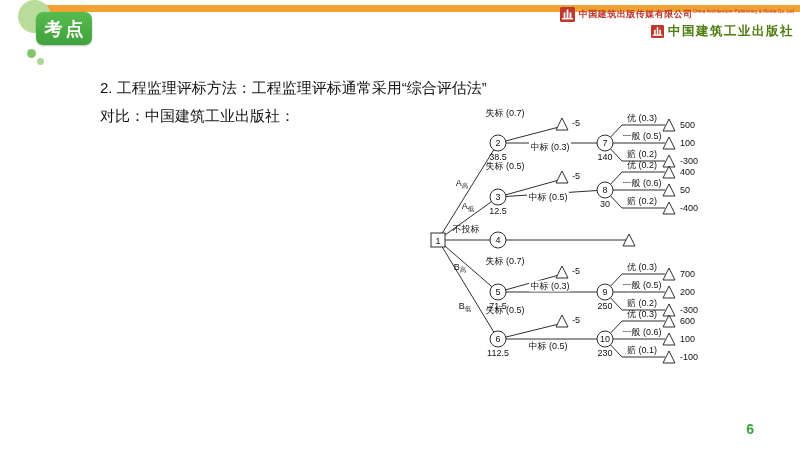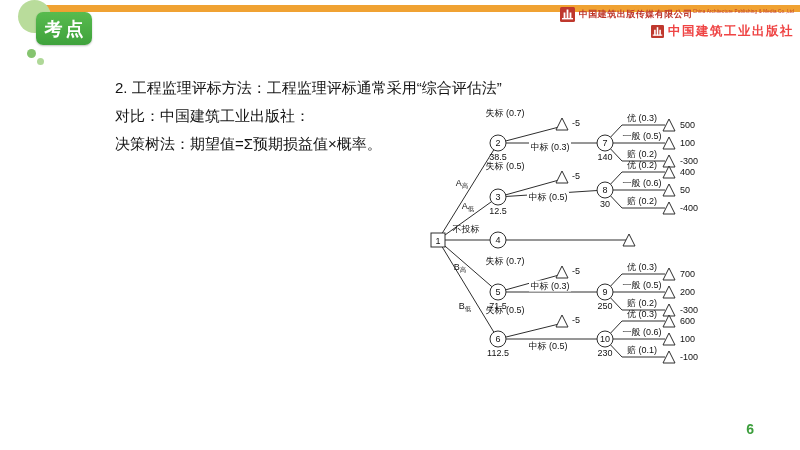--- a/index.html
+++ b/index.html
@@ -21,25 +21,25 @@
   .deco-dot-2{position:absolute;left:37px;top:58px;width:7px;height:7px;border-radius:50%;
     background:#AFD898;z-index:2}
 
   
   .logos{position:absolute;top:7px;right:6px;display:flex;flex-direction:column;
     align-items:flex-end;gap:1px;z-index:4}
   .logo-row{display:flex;align-items:center;gap:4px}
   .logo-text-stack{display:flex;flex-direction:row;line-height:1.1}
   .logo-cn1{font-size:9px;font-weight:bold;color:#BF382D;letter-spacing:.5px}
   .logo-en{font-size:4.5px;color:#BF382D;letter-spacing:.2px}
-  .logo-cn2{font-size:12.5px;font-weight:bold;color:#ef4444;letter-spacing:1.5px;
+  .logo-cn2{font-size:12.5px;font-weight:bold;color:#4d7c0f;letter-spacing:1.5px;
     font-family:Liberation Mono, monospace}
 
   
-  .content{position:absolute;left:115px;top:74px;z-index:2}
+  .content{position:absolute;left:100px;top:74px;z-index:2}
   .content .line{font-size:15px;line-height:28px;white-space:nowrap;color:#141414}
 
   
   .tree-wrap{position:absolute;left:418px;top:103px;width:372px;height:272px;z-index:2}
   .tl{stroke:#2e2e2e;stroke-width:1;fill:none}
   .tn{fill:#ffffff;stroke:#2e2e2e;stroke-width:1}
   .tt{font-family:"Liberation Sans","DejaVu Sans",sans-serif;font-size:9px;fill:#111}
   .tbg{fill:#ffffff;stroke:none}
 
   
@@ -77,21 +77,20 @@
       <rect x="9.6" y="5.5" width="1.8" height="6.5" fill="#fff"></rect>
       <rect x="2" y="11" width="11" height="1.4" fill="#fff"></rect>
     </svg>
     <span class="logo-cn2">中国建筑工业出版社</span>
   </div>
 </div>
 
 <div class="content">
   <div class="line">2. 工程监理评标方法：工程监理评标通常采用“综合评估法”</div>
   <div class="line">对比：中国建筑工业出版社：</div>
-  <div class="line">决策树法：期望值=Σ预期损益值×概率。</div>
 </div>
 
 <div class="tree-wrap">
   <svg id="tree-svg" width="372" height="272" viewBox="0 0 372 272">
       <line x1="20" y1="137" x2="80" y2="137" class="tl"></line>
       <line x1="80" y1="137" x2="208" y2="137" class="tl"></line>
       <polygon points="211,131 205,143 217,143" class="tn"></polygon>
       <circle cx="80" cy="137" r="8" class="tn"></circle>
       <text x="80" y="140" text-anchor="middle" class="tt" font-size="8.5">4</text>
       <text x="48" y="129" text-anchor="middle" class="tt">不投标</text>

